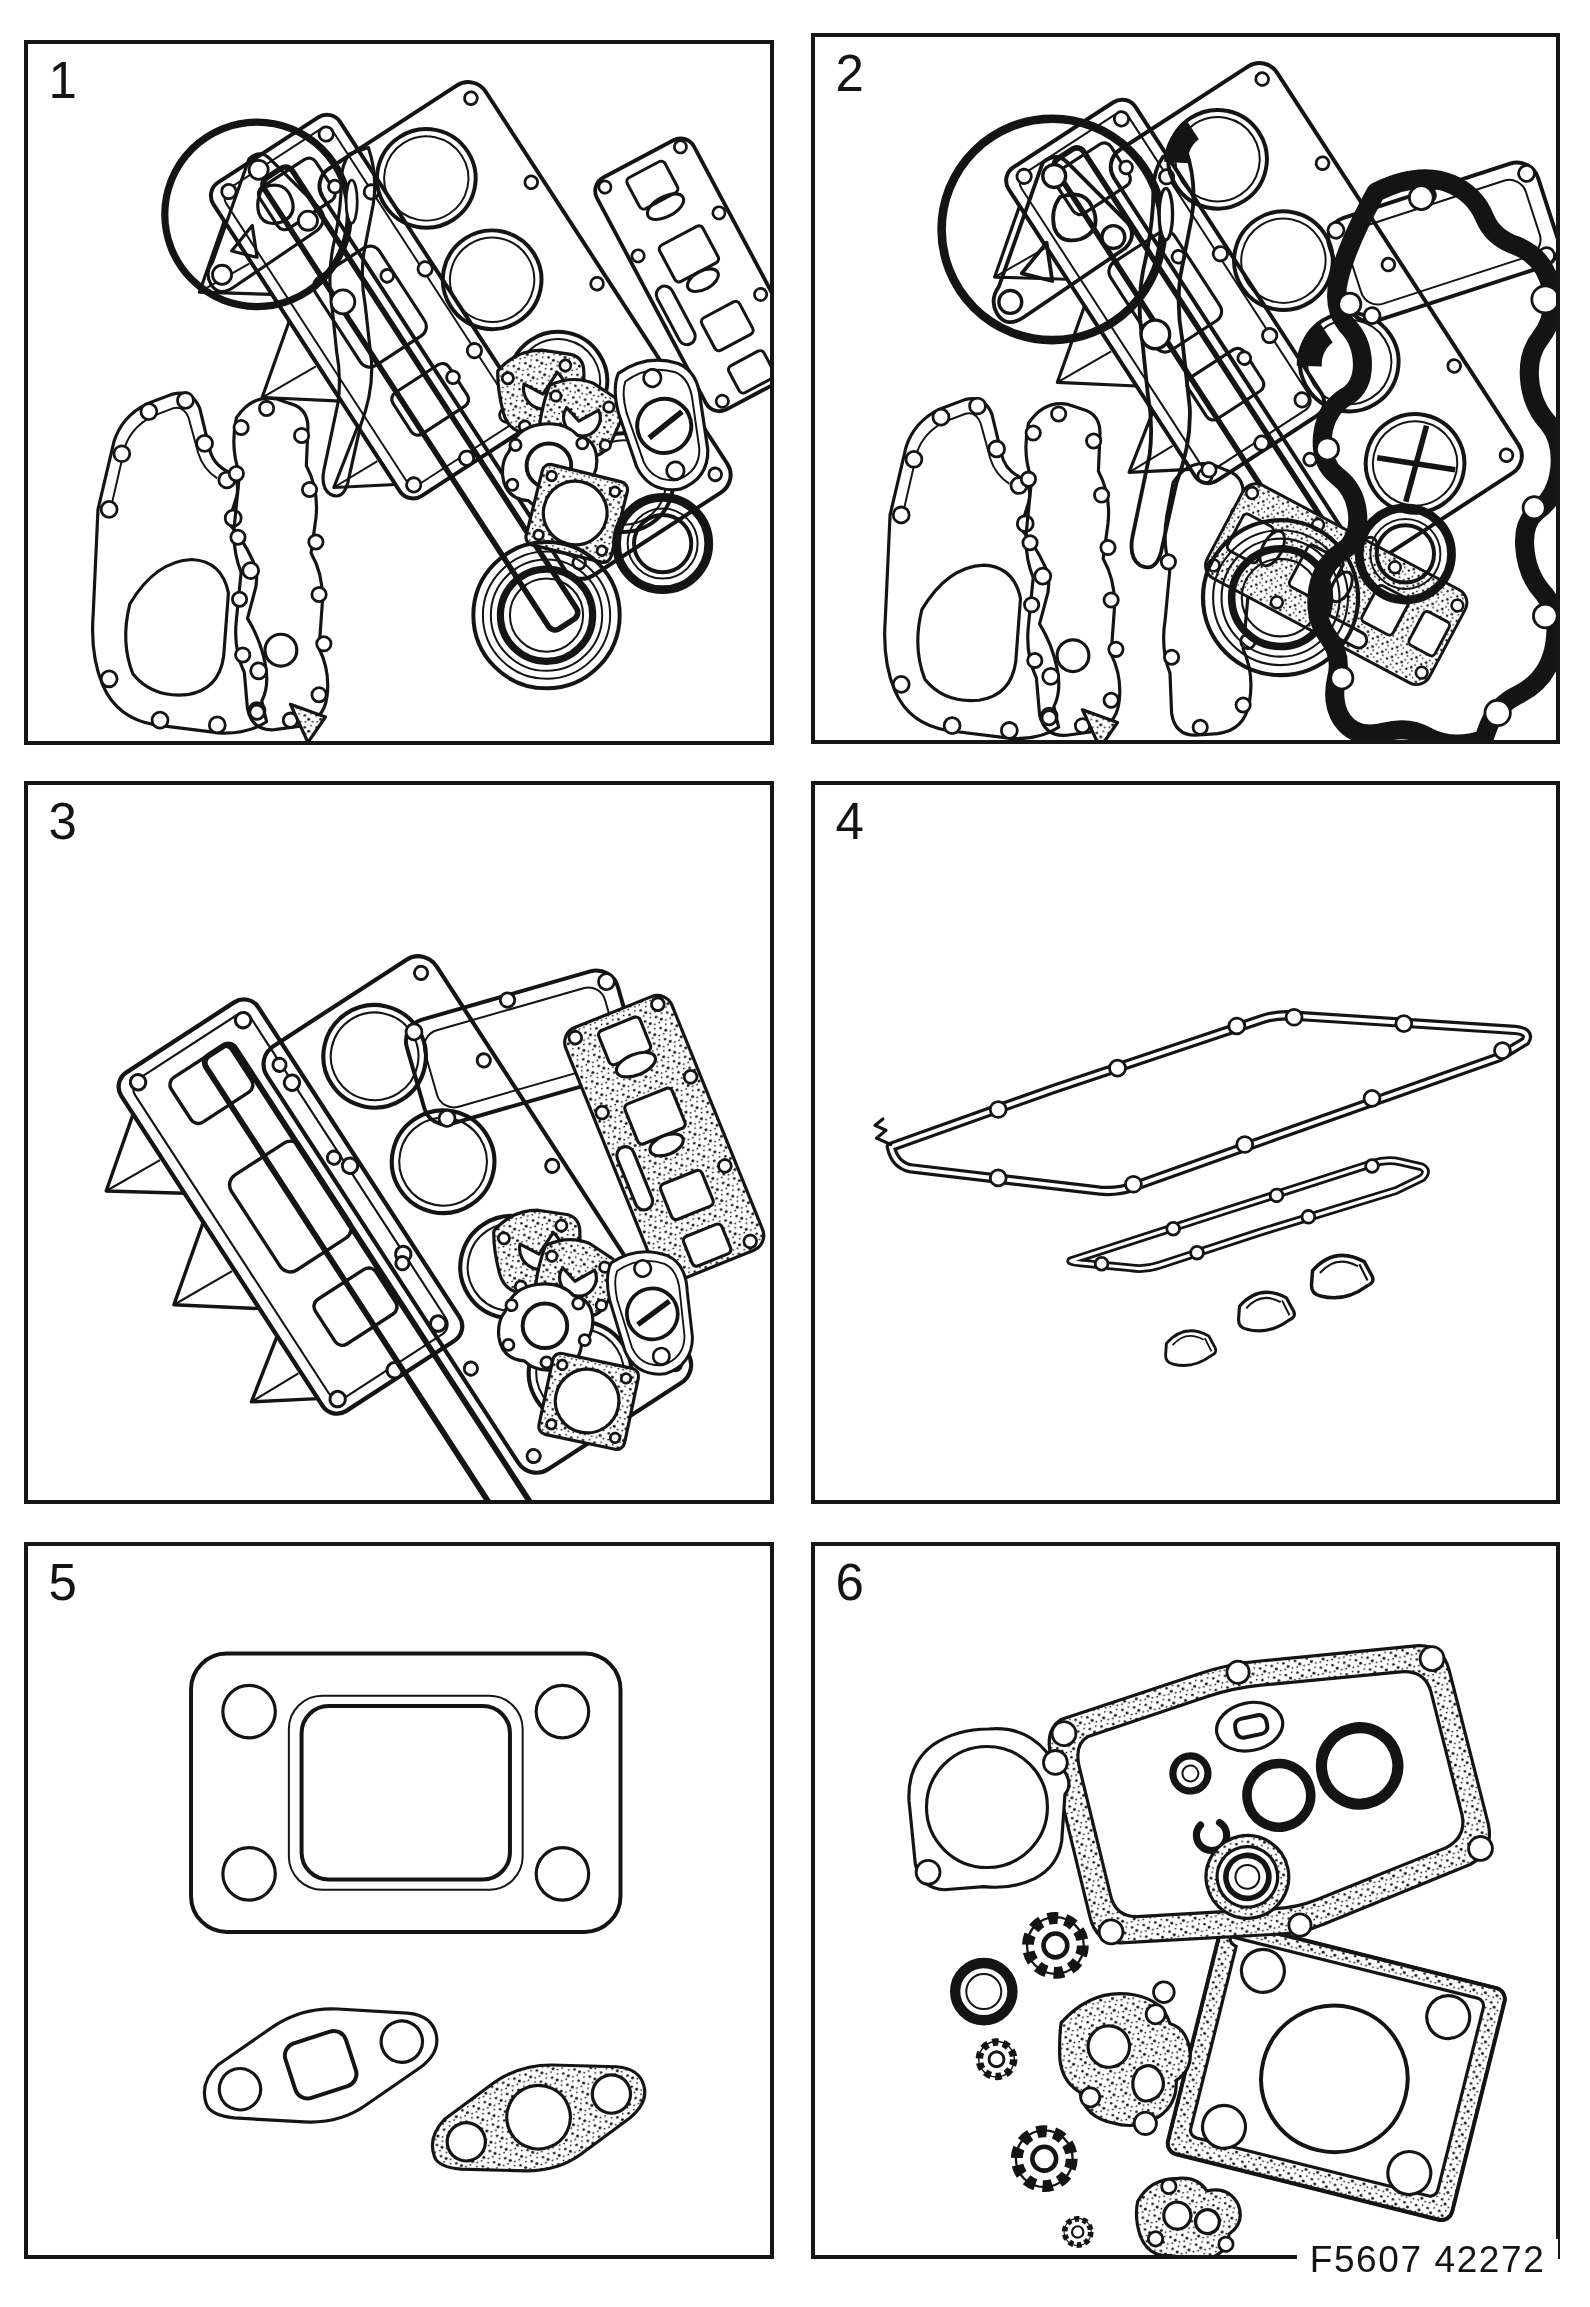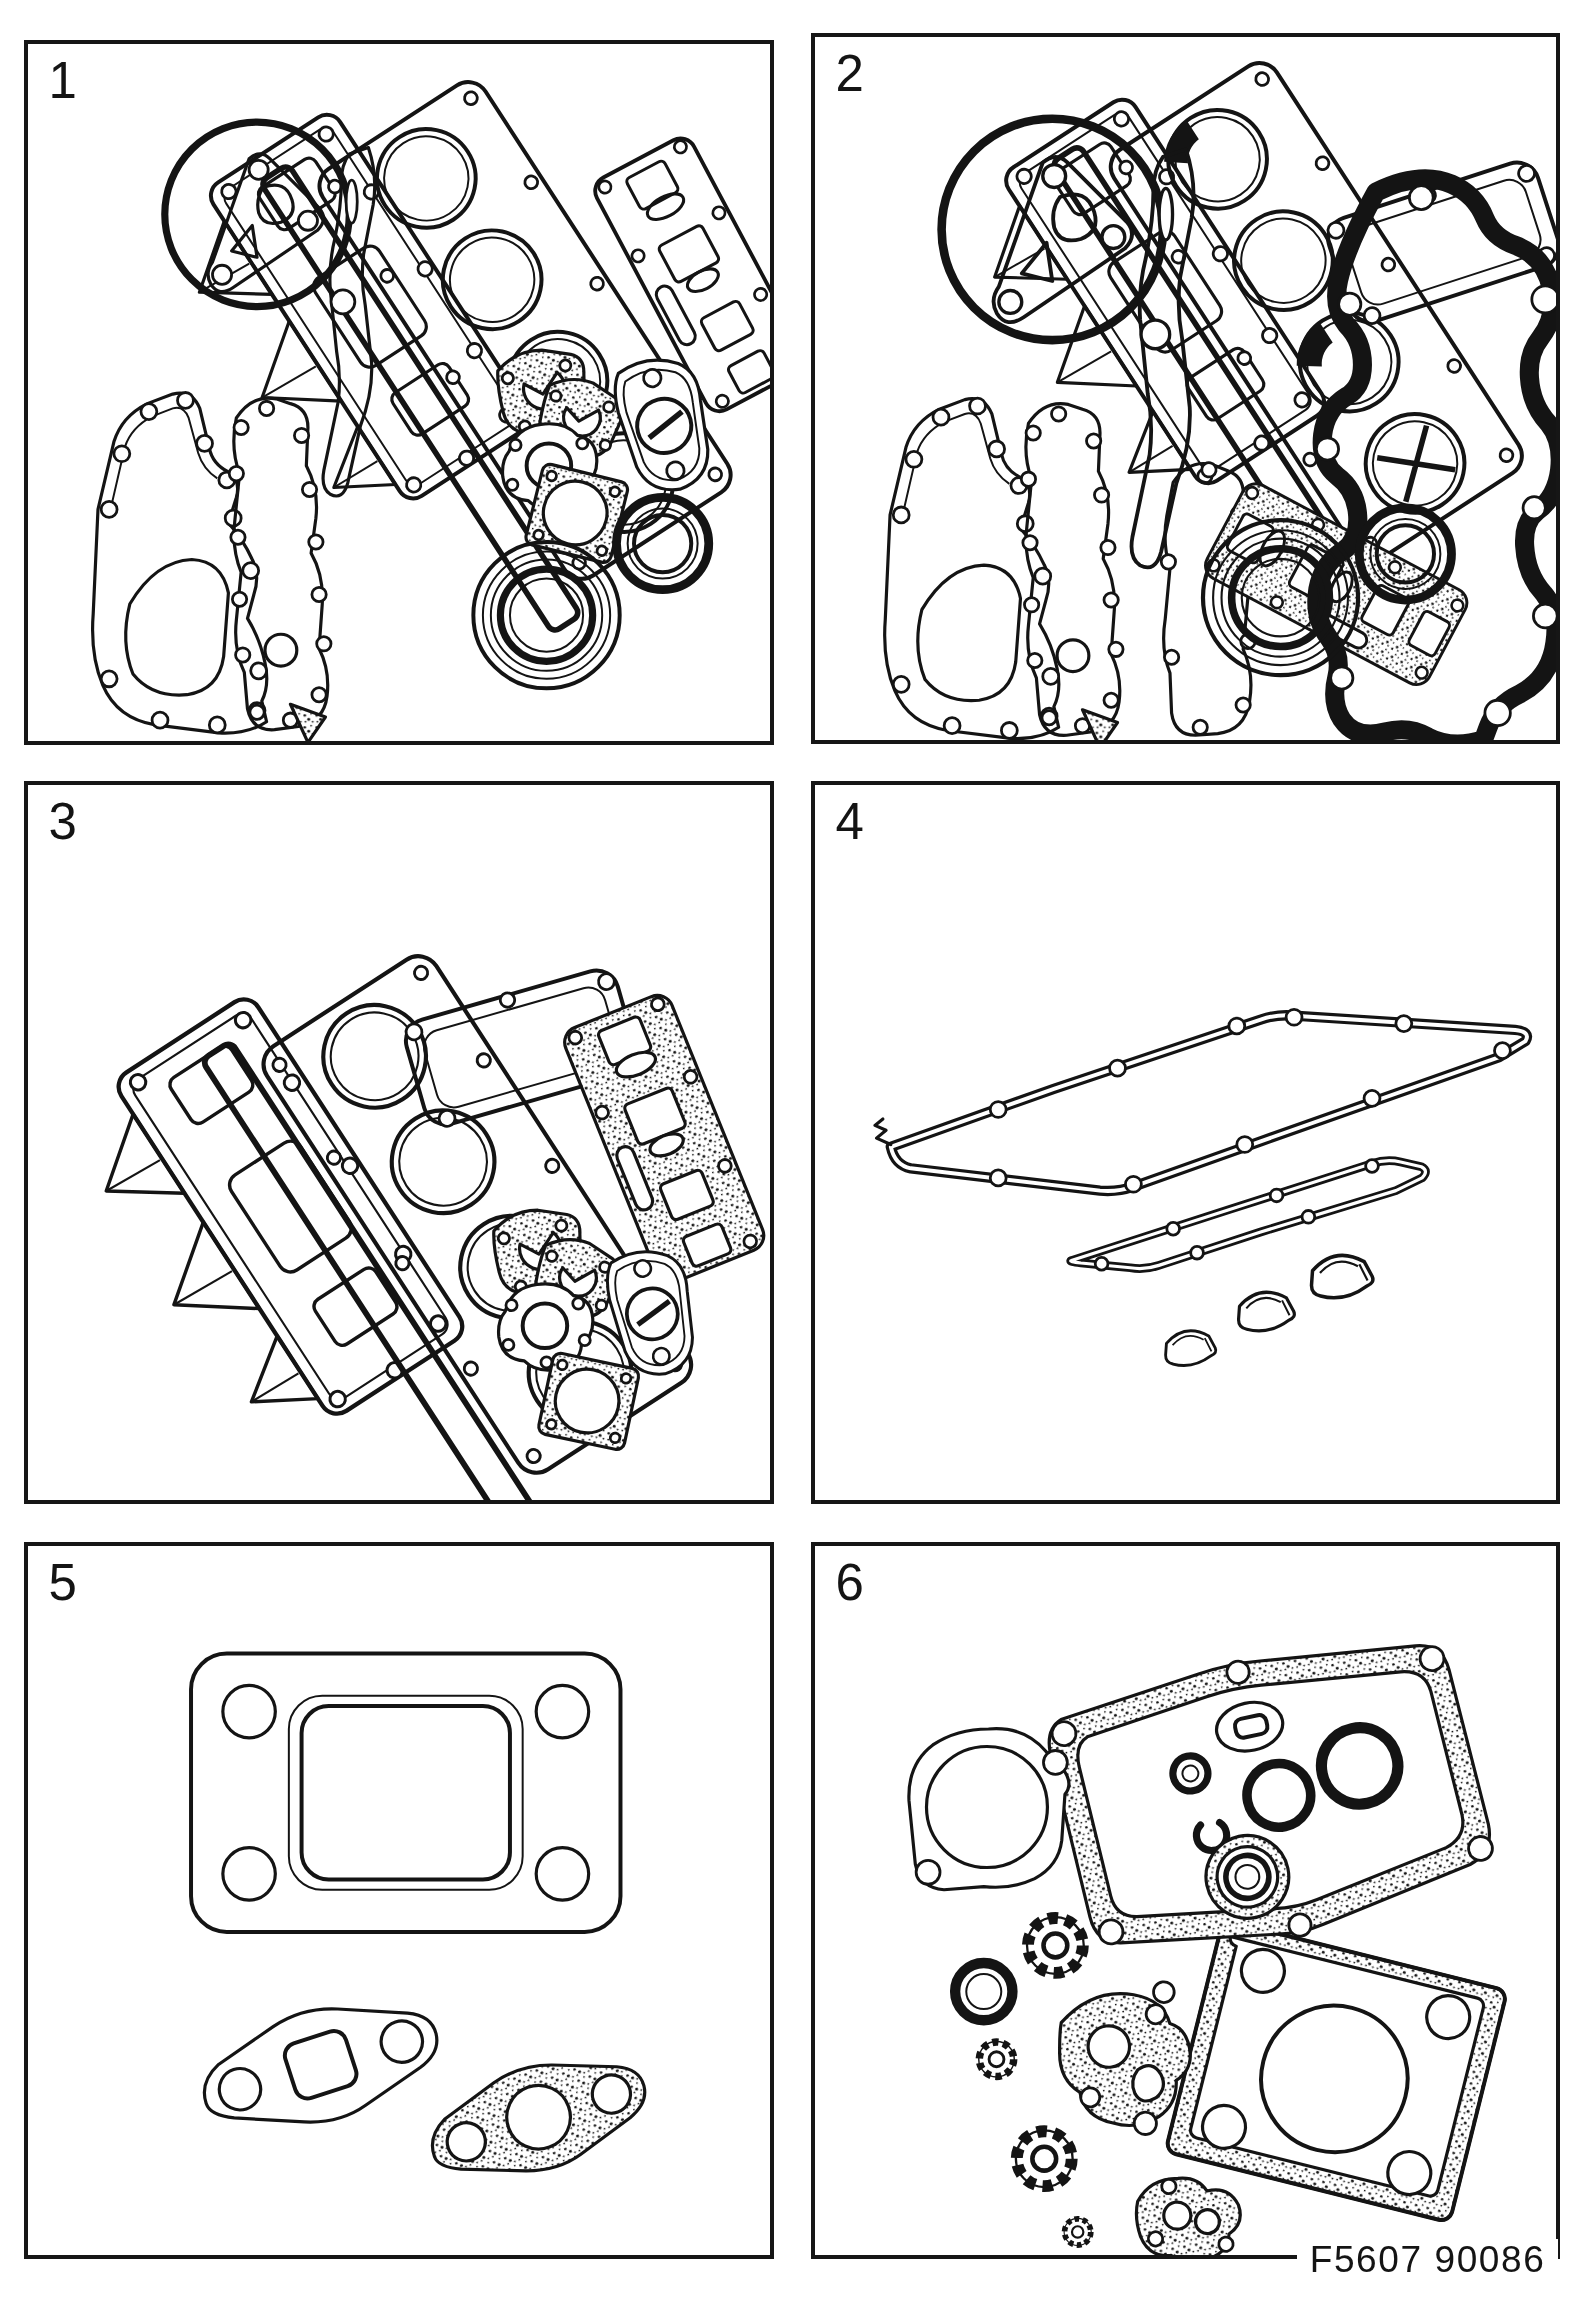--- a/index.html
+++ b/index.html
@@ -491,16 +491,16 @@
         <circle cx="-14" cy="-6" r="17" class="wfill"></circle>
         <circle cx="22" cy="8" r="15" class="wfill"></circle>
         <circle cx="-46" cy="18" r="9" class="hole"></circle>
         <circle cx="40" cy="40" r="9" class="hole"></circle>
         <circle cx="-18" cy="-44" r="9" class="hole"></circle>
       </g>
     </svg>
     <div class="num">6</div>
   </div>
 
-  <div class="figcode">F5607 90086</div>
+  <div class="figcode">F5607 42272</div>
 
 </div>
 
 
 </body></html>

